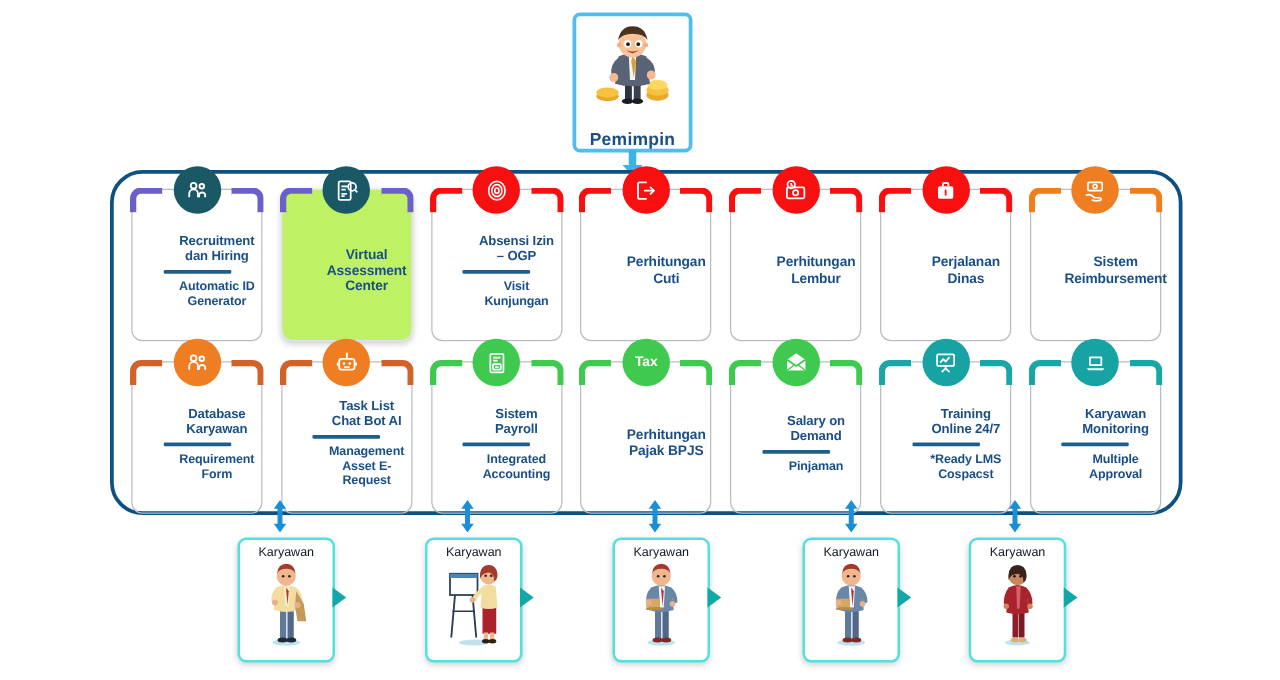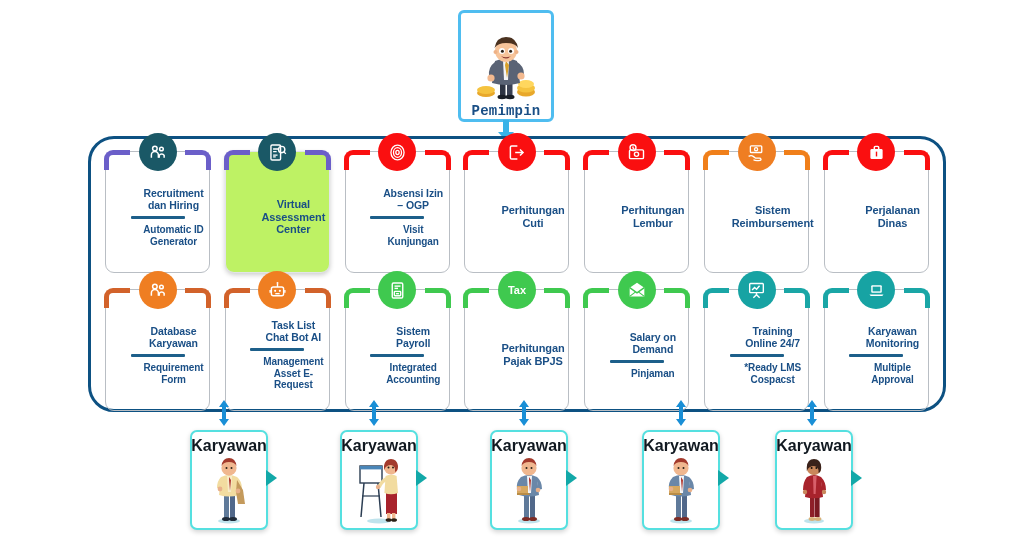--- a/index.html
+++ b/index.html
@@ -8,23 +8,22 @@
   body{
     width:1024px; height:544px; position:relative; overflow:hidden;
     font-family:"Liberation Sans", sans-serif;
     color:#1a4f86;
   }
 
   
   #leader-card{
     position:absolute; left:458px; top:10px; width:96px; height:112px;
     border:3px solid #4fbdf0; border-radius:6px; background:#ffffff;
-    display:flex; flex-direction:column; align-items:center; justify-content:flex-end;
+    display:flex; flex-direction:column; align-items:center; justify-content:space-between;
     padding-top:6px;
-    font-family:Liberation Mono, monospace;
   }
   #leader-card .leader-figure{ width:62px; height:66px; position:relative; }
   #leader-card .leader-label{
     font-size:14px; font-weight:bold; color:#1a4f86; letter-spacing:.2px;
     margin-top:2px;
   }
 
   
   #leader-arrow{
     position:absolute; left:497px; top:120px; width:18px; height:22px;
@@ -89,21 +88,21 @@
   .dbl-arrow{ position:absolute; width:16px; height:26px; }
 
   
   .emp-card{
     position:absolute; top:430px; width:78px; height:100px;
     background:#ffffff; border:2px solid #55e0e0; border-radius:7px;
     box-shadow:0 2px 5px rgba(0,0,0,.18);
     display:flex; flex-direction:column; align-items:center;
     padding-top:5px;
   }
-  .emp-label{ font-size:16px; font-weight:bold; color:#101820; }
+  .emp-label{ font-size:10px; font-weight:normal; color:#101820; }
   .emp-figure{ width:44px; height:68px; margin-top:1px; }
   .emp-tri{
     position:absolute; right:-11px; top:38px;
     width:0; height:0; border-style:solid;
     border-width:8px 0 8px 11px;
     border-color:transparent transparent transparent #12a8a8;
   }
 </style>
 </head>
 <body>
@@ -230,44 +229,44 @@
         <svg viewBox="0 0 24 24" width="21" height="21" fill="none" stroke="#fff" stroke-width="1.6">
           <rect x="4" y="9" width="16" height="10" rx="1.4"></rect>
           <circle cx="12" cy="14" r="2.4"></circle>
           <circle cx="8" cy="6.5" r="3.4"></circle>
             <path d="M8 5v1.8l1.4.9"></path>
         </svg>
       </span>
       <div class="card-title">Perhitungan Lembur</div>
     </div>
 
+    <div class="module-card single" style="--accent:#fa0f10">
+      <span class="accent-left"></span>
+      <span class="accent-right"></span>
+      <span class="badge" style="--accent:#fa0f10">
+        <svg viewBox="0 0 24 24" width="21" height="21">
+          <rect x="5" y="8" width="14" height="11.5" rx="1.6" fill="#fff"></rect>
+          <path d="M9.5 8V6.2A1.2 1.2 0 0 1 10.7 5h2.6a1.2 1.2 0 0 1 1.2 1.2V8" fill="none" stroke="#fff" stroke-width="1.7"></path>
+          <rect x="11.2" y="11" width="1.6" height="5.5" fill="#fa0f10"></rect>
+        </svg>
+      </span>
+      <div class="card-title">Perjalanan Dinas</div>
+    </div>
+
     <div class="module-card single" style="--accent:#f07f1a">
       <span class="accent-left"></span>
       <span class="accent-right"></span>
       <span class="badge" style="--accent:#ef7e22">
         <svg viewBox="0 0 24 24" width="21" height="21" fill="none" stroke="#fff" stroke-width="1.5">
           <rect x="5" y="4.5" width="13" height="7.5" rx="1"></rect>
           <circle cx="11.5" cy="8.2" r="1.8"></circle>
           <path d="M3 16.5c2.2-1.3 4-1 5.6.2l2.4 1.8h4.5c1.6 0 2.4 2 .6 2.4-2.6.6-5.6.6-7.6-.6"></path>
         </svg>
       </span>
       <div class="card-title">Sistem Reimbursement</div>
-    </div>
-
-    <div class="module-card single" style="--accent:#fa0f10">
-      <span class="accent-left"></span>
-      <span class="accent-right"></span>
-      <span class="badge" style="--accent:#fa0f10">
-        <svg viewBox="0 0 24 24" width="21" height="21">
-          <rect x="5" y="8" width="14" height="11.5" rx="1.6" fill="#fff"></rect>
-          <path d="M9.5 8V6.2A1.2 1.2 0 0 1 10.7 5h2.6a1.2 1.2 0 0 1 1.2 1.2V8" fill="none" stroke="#fff" stroke-width="1.7"></path>
-          <rect x="11.2" y="11" width="1.6" height="5.5" fill="#fa0f10"></rect>
-        </svg>
-      </span>
-      <div class="card-title">Perjalanan Dinas</div>
     </div>
   </div>
 
   <div class="card-row" id="row-bottom">
 
     <div class="module-card" style="--accent:#d2622a">
       <span class="accent-left"></span>
       <span class="accent-right"></span>
       <span class="badge" style="--accent:#ef7e22">
         <svg viewBox="0 0 24 24" width="21" height="21" fill="none" stroke="#fff" stroke-width="1.7">

